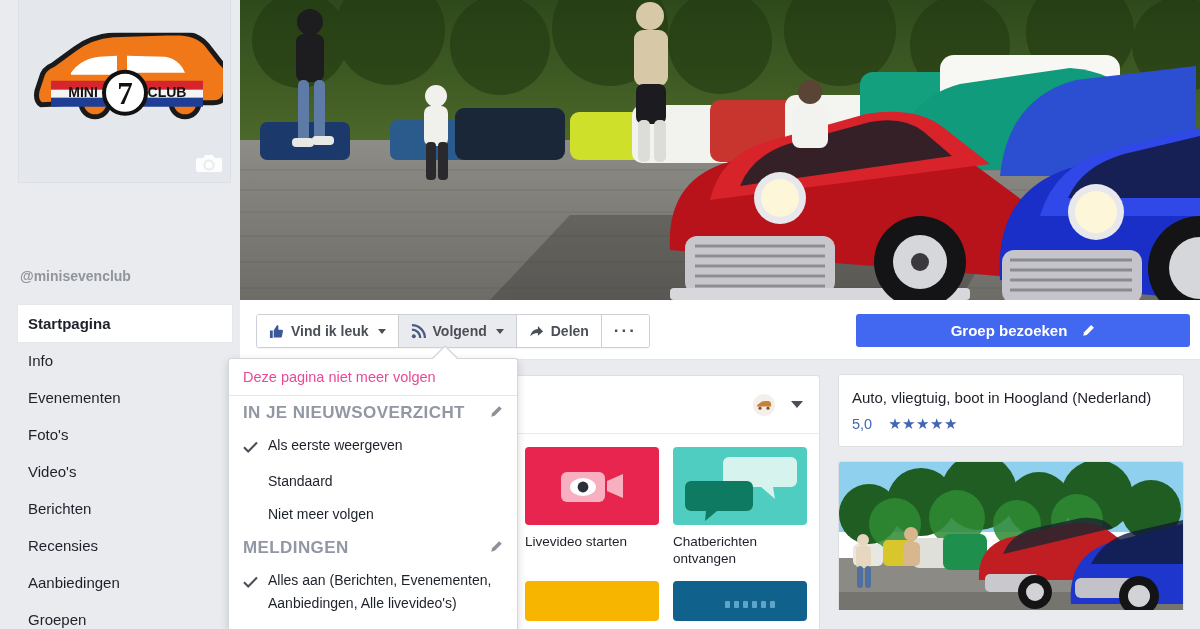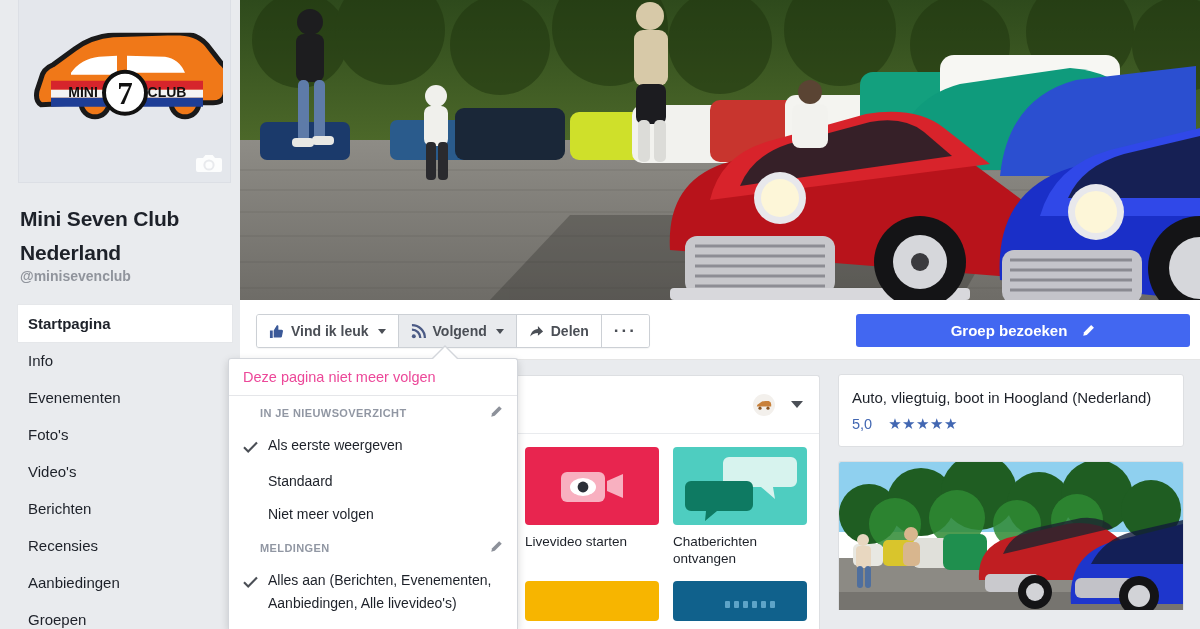--- a/index.html
+++ b/index.html
@@ -177,22 +177,22 @@
     border-left: 12px solid transparent; border-right: 12px solid transparent;
     border-bottom: 12px solid #fff;
   }
   .dd-top {
     height: 37px; display: flex; align-items: center;
     padding: 0 14px; font-size: 14.5px; color: #ec4899;
     border-bottom: 1px solid #e5e6e9; cursor: pointer;
   }
   .dd-section {
     position: relative; height: 33px; display: flex; align-items: center;
-    padding: 0 31px;
-    font-size: 11px; font-weight: 700; letter-spacing: .4px;
+    padding: 0 14px;
+    font-size: 17px; font-weight: 700; letter-spacing: .4px;
     color: #9197a3;
   }
   .pencil { position: absolute; right: 14px; top: 9px; width: 14px; height: 14px; cursor: pointer; }
   .dd-item {
     display: flex; align-items: flex-start; gap: 9px;
     padding: 5px 16px 5px 14px;
     font-size: 14px; line-height: 23px; color: #1d2129; cursor: pointer;
   }
   .dd-item .chk { width: 16px; flex: 0 0 16px; padding-top: 3px; }
   .dd-item .txt { flex: 1; }
@@ -336,21 +336,20 @@
           <text x="98" y="71" font-family="Liberation Serif, serif" font-size="31" font-weight="700" fill="#111" text-anchor="middle">7</text>
         </svg>
       </div>
       <svg class="cam-badge" viewBox="0 0 26 22">
         <path d="M2 6 h5 l2.4 -3 h7.2 L19 6 h5 a2 2 0 0 1 2 2 v10 a2 2 0 0 1 -2 2 H2 a2 2 0 0 1 -2 -2 V8 a2 2 0 0 1 2 -2 z" fill="#fff"></path>
         <circle cx="13" cy="13" r="5.6" fill="#e9ebee"></circle>
         <circle cx="13" cy="13" r="3.6" fill="#fff"></circle>
       </svg>
     </div>
 
-    <div class="page-title">Mini Seven Club Nederland</div>
     <div class="page-handle">@minisevenclub</div>
 
     <div class="nav">
       <div class="nav-item active">Startpagina</div>
       <div class="nav-item">Info</div>
       <div class="nav-item">Evenementen</div>
       <div class="nav-item">Foto's</div>
       <div class="nav-item">Video's</div>
       <div class="nav-item">Berichten</div>
       <div class="nav-item">Recensies</div>

